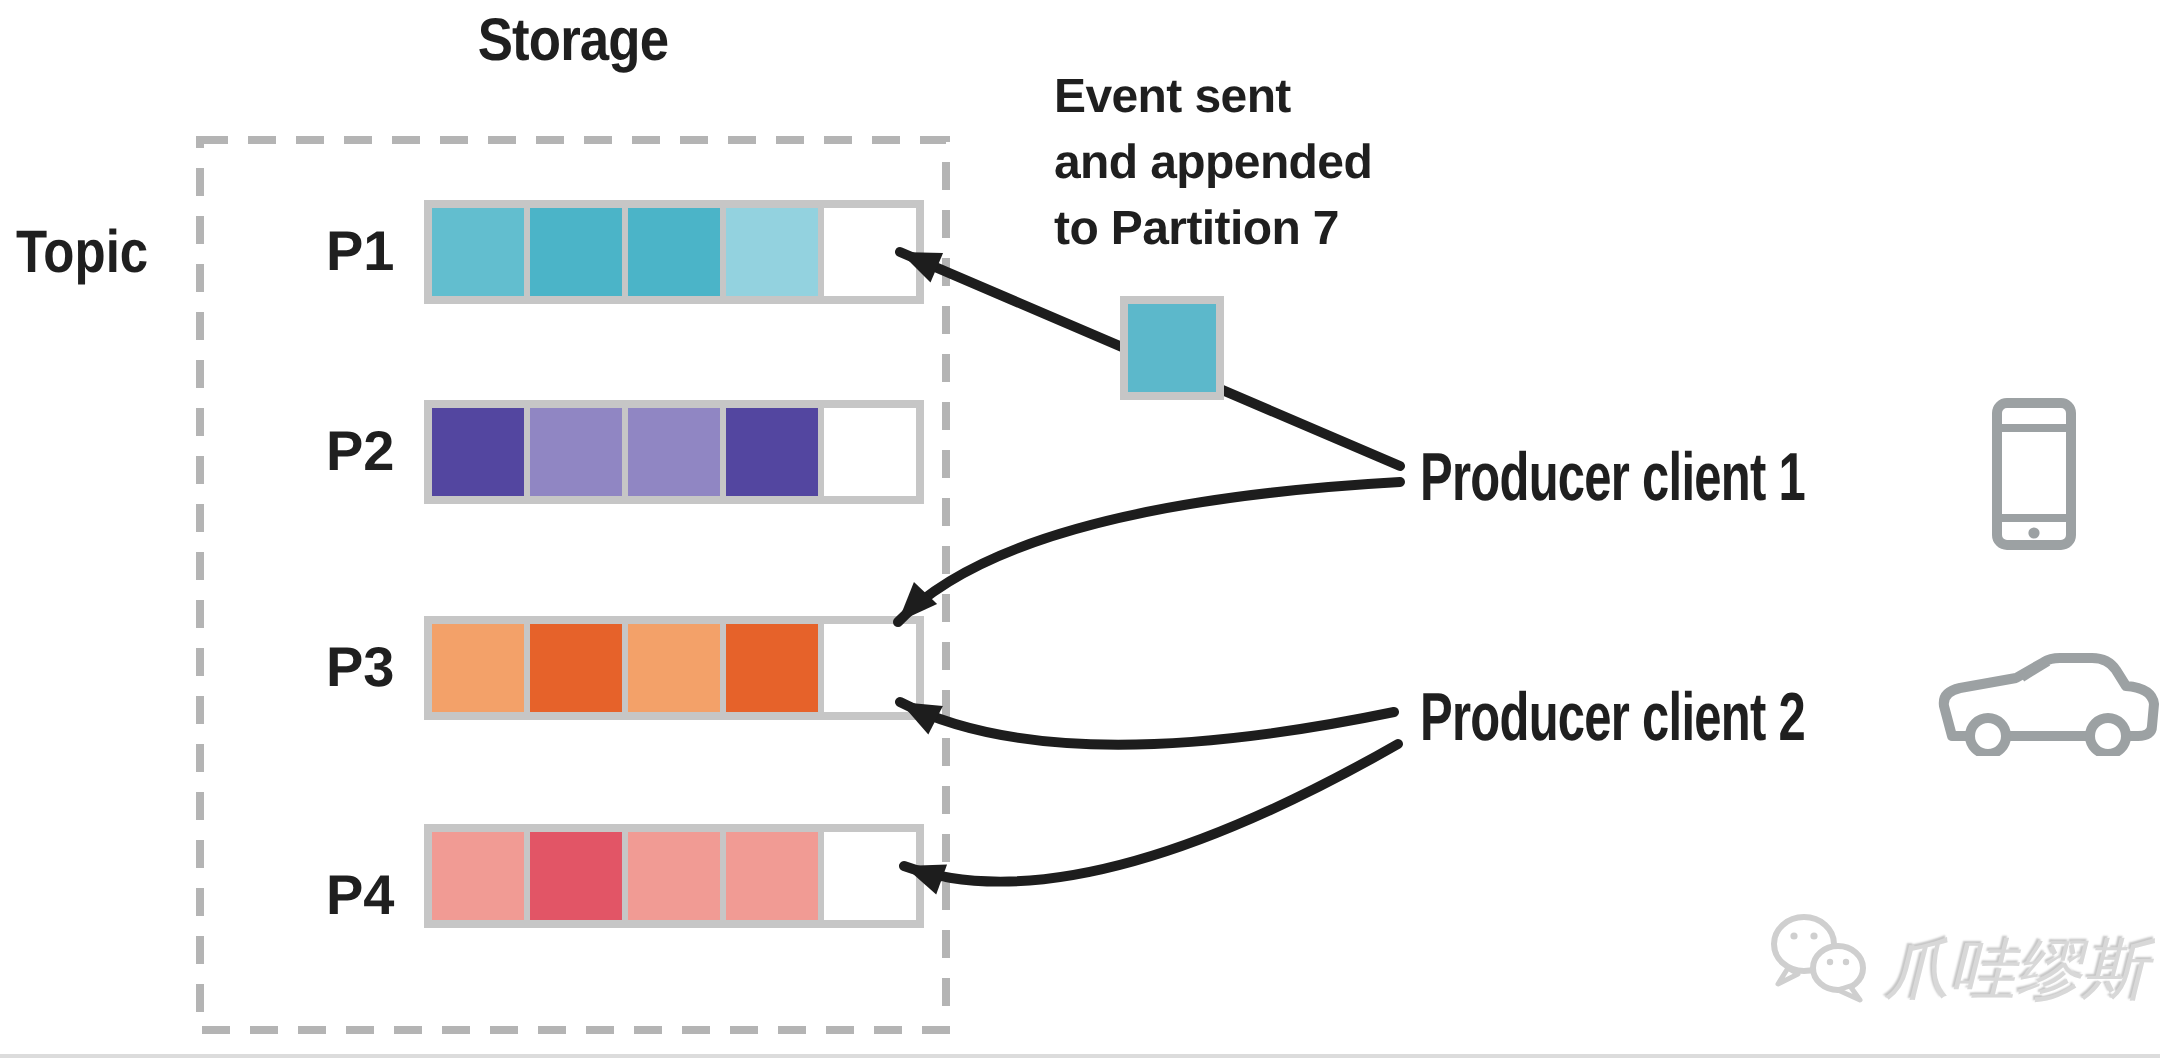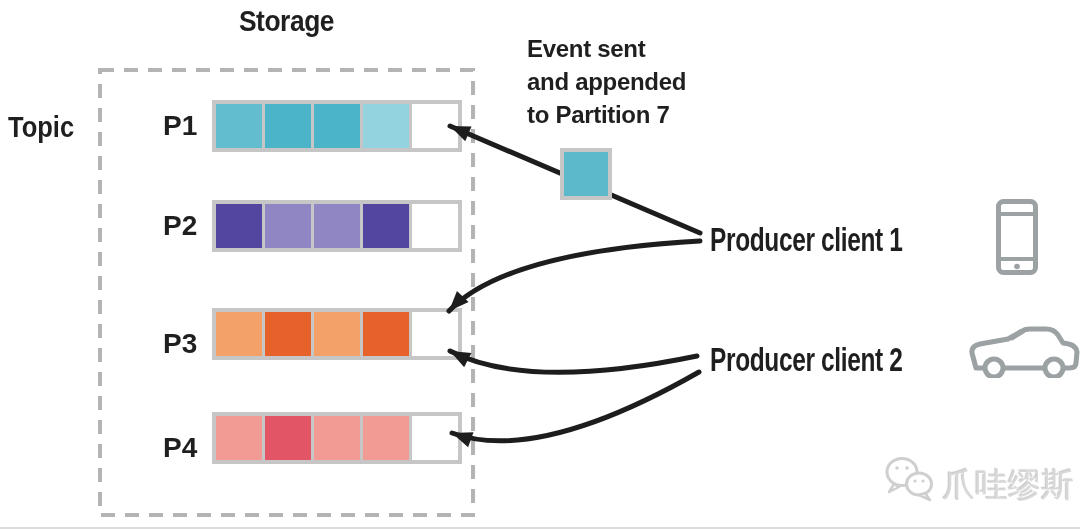--- a/index.html
+++ b/index.html
@@ -48,21 +48,21 @@
     left:560px;top:148px;width:44px;height:44px;
     border:4px solid #C6C6C6;z-index:6;
   }
   
   #arrow-layer{left:0;top:0;z-index:5;}
   #partition-rows{z-index:4;}
   .txt{z-index:7;}
   
   .watermark-text{
     left:942px;top:463px;font-size:33px;color:#D8D8D8;
-    text-shadow:1px 1px 1px #ffffff,-1px -1px 1px #c6c6c6;white-space:nowrap;
+    text-shadow:1px 1px 1px #ffffff,-1px -1px 1px #c6c6c6;white-space:nowrap;font-style:italic;
   }
   .bottom-divider{
     left:0;bottom:0;width:1080px;height:2px;background:#DCDCDC;z-index:8;
   }
 </style>
 </head>
 <body>
 
 <svg id="arrow-layer" class="abs" width="1080" height="529" viewBox="0 0 1080 529">
   <defs>
@@ -94,21 +94,21 @@
     <div class="prow" style="top: 200px;">
       <div class="plabel">P2</div>
       <div class="pstrip" style="background: rgb(198, 198, 198);">
         <div class="pcell" style="background: rgb(83, 70, 160);"></div>
         <div class="pcell" style="background: rgb(144, 134, 195);"></div>
         <div class="pcell" style="background: rgb(144, 134, 195);"></div>
         <div class="pcell" style="background: rgb(83, 70, 160);"></div>
         <div class="pcell" style="background: rgb(255, 255, 255);"></div>
       </div>
     </div>
-    <div class="prow" style="top: 308px; align-items: flex-end;">
+    <div class="prow" style="top: 308px;">
       <div class="plabel">P3</div>
       <div class="pstrip" style="background: rgb(198, 198, 198);">
         <div class="pcell" style="background: rgb(243, 161, 105);"></div>
         <div class="pcell" style="background: rgb(230, 98, 42);"></div>
         <div class="pcell" style="background: rgb(243, 161, 105);"></div>
         <div class="pcell" style="background: rgb(230, 98, 42);"></div>
         <div class="pcell" style="background: rgb(255, 255, 255);"></div>
       </div>
     </div>
     <div class="prow" style="top: 412px; align-items: flex-end;">

